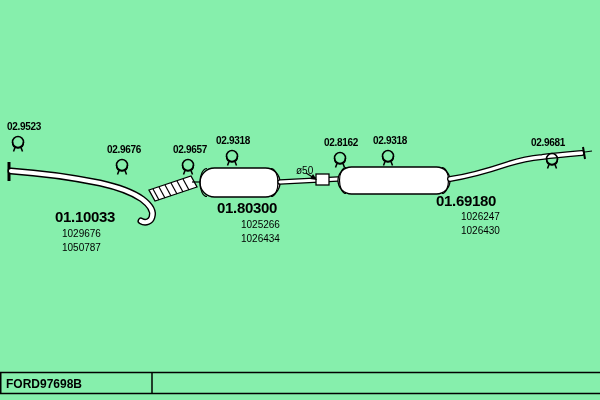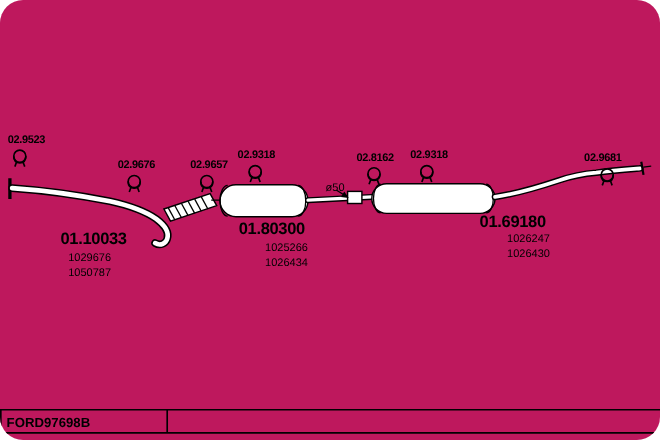--- a/index.html
+++ b/index.html
@@ -4,23 +4,22 @@
 <style>
   html, body {
     margin: 0;
     padding: 0;
     background: #ffffff;
   }
   .stage {
     position: relative;
     width: 600px;
     height: 400px;
-    background: #be185d;
+    background: #86efac;
     overflow: hidden;
-    border-radius: 21px;
   }
   svg text {
     font-family: "Liberation Sans", "DejaVu Sans", sans-serif;
     fill: #000000;
   }
   .clamp-label { font-size: 10px; font-weight: 700; letter-spacing: -0.3px; }
   .part-label  { font-size: 15px; font-weight: 700; letter-spacing: -0.3px; }
   .ref-label   { font-size: 10px; font-weight: 400; }
   .dia-label   { font-size: 10px; font-weight: 400; }
   .footer-label{ font-size: 12px; font-weight: 700; }

